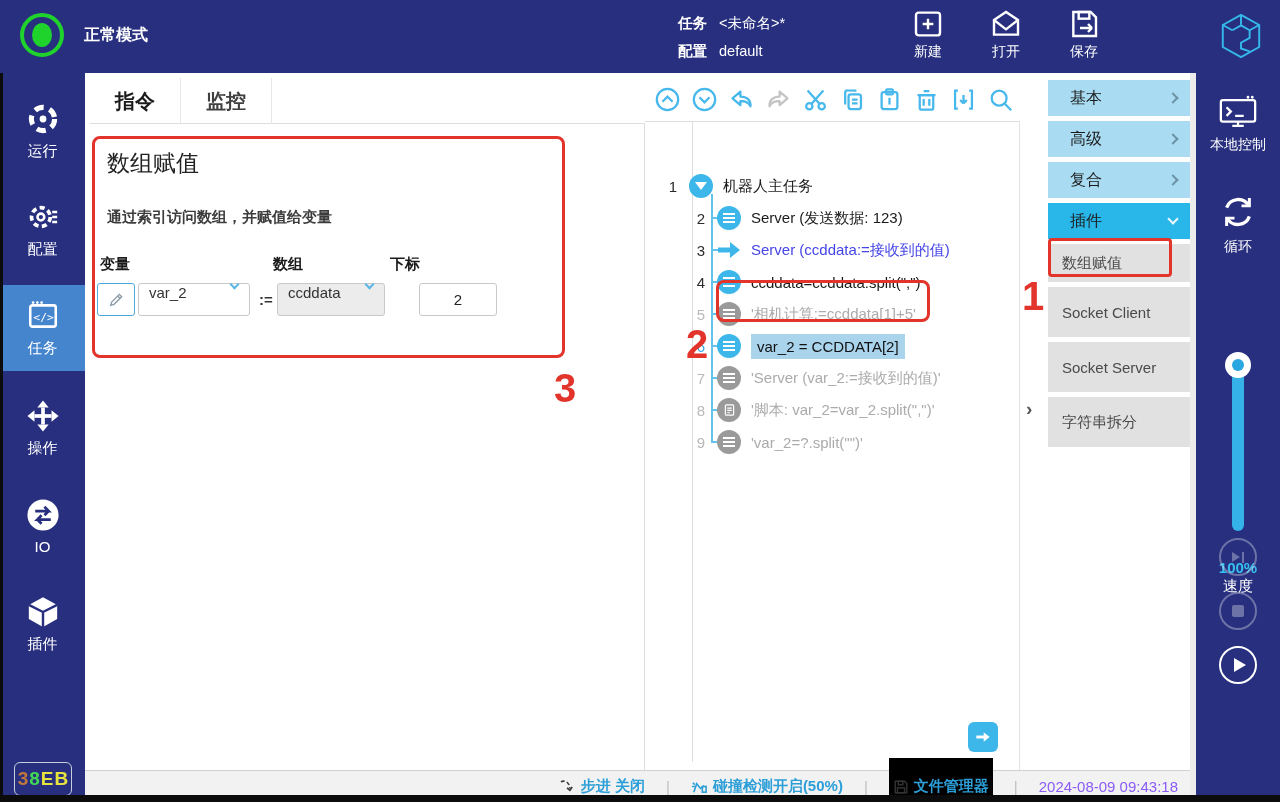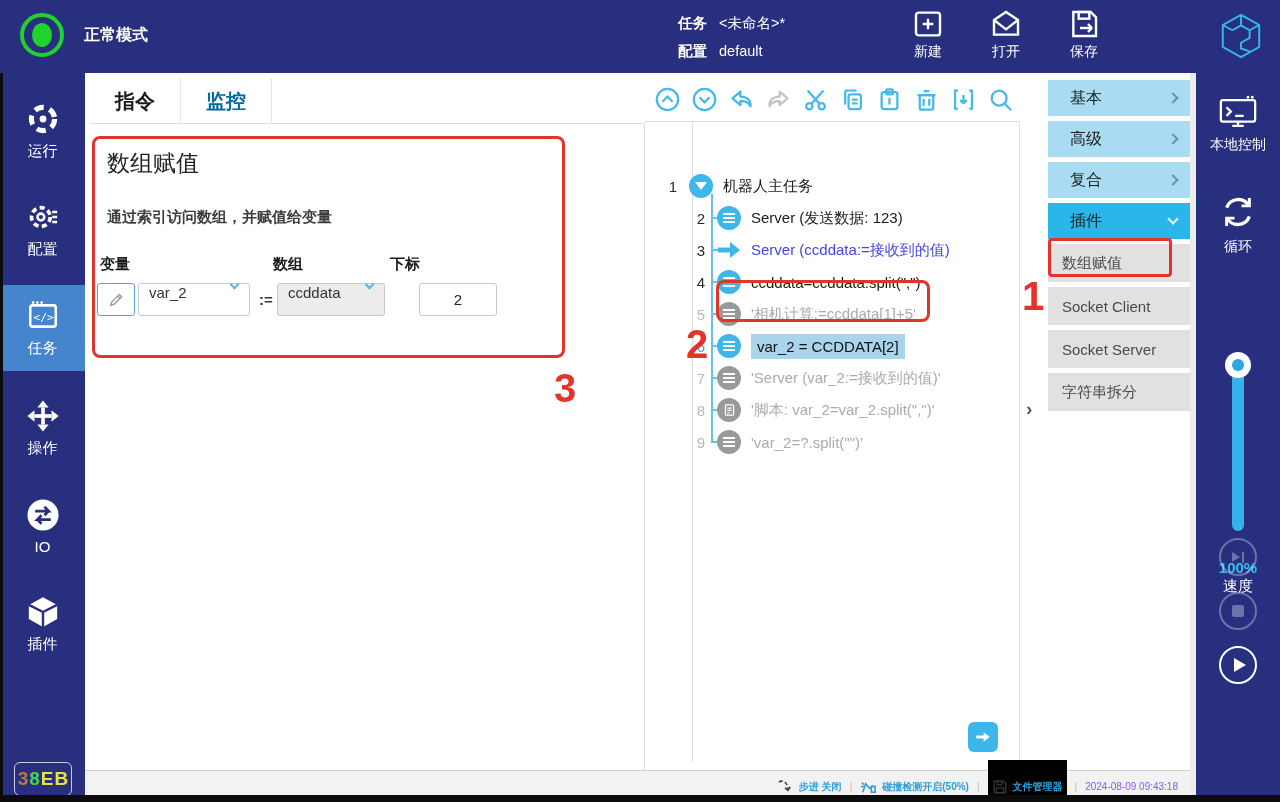--- a/index.html
+++ b/index.html
@@ -34,21 +34,21 @@
   .badge { position:absolute; left:14px; top:689px; width:58px; height:34px; border:1px solid #c8cede;
     border-radius:6px; display:flex; align-items:center; justify-content:center; gap:1px;
     font-size:19px; font-weight:bold; }
 
   
   .tabbar { position:absolute; left:90px; top:78px; width:555px; height:46px; border-bottom:1px solid #ddd;
     display:flex; background:#fff; }
   .tab { width:91px; height:46px; display:flex; align-items:center; justify-content:center;
     font-size:20px; font-weight:bold; border-right:1px solid #e6e6e6; cursor:pointer; }
   .tab.active { color:#1a1a1a; }
-  .tab.inactive { color:#0369a1; }
+  .tab.inactive { color:#404040; }
   .form-panel { position:absolute; left:90px; top:124px; width:555px; height:646px;
     border-right:1px solid #ddd; background:#fff; }
   .form-title { position:absolute; left:107px; top:148px; font-size:23px; color:#222; }
   .form-desc { position:absolute; left:107px; top:208px; font-size:15px; color:#3c3c3c;font-weight:bold; }
   .flabel { position:absolute; top:255px; font-size:15px; font-weight:bold; color:#1a1a1a; }
   .pencil-btn { position:absolute; left:97px; top:283px; width:38px; height:33px; background:#fff;
     border:1px solid #4fa8dc; border-radius:3px; display:flex; align-items:center; justify-content:center; cursor:pointer; }
   .dd { position:absolute; top:283px; height:33px; border:1px solid #c9c9c9; border-radius:3px;
     display:flex; align-items:flex-start; font-size:15px; color:#333; cursor:pointer; }
   .dd .val { flex:1; padding-left:10px; }
@@ -96,21 +96,21 @@
 
   
   .palette { position:absolute; left:1048px; top:80px; width:142px; }
   .pcat { height:36px; margin-bottom:5px; background:#a9dcf2; display:flex; align-items:center;
     padding:0 13px 0 22px; font-size:16px; color:#1c1c1c; cursor:pointer; }
   .pcat.active { background:#29b7ea; }
   .pcat .cap { flex:1; }
   .pchev { width:8px; height:8px; border-right:2px solid #6d93a5; border-bottom:2px solid #6d93a5;
     transform:rotate(-45deg); }
   .pchev.down { transform:rotate(45deg); border-color:#eaf7fd; margin-top:-4px; }
-  .pitem { height:38px; margin-bottom:5px; background:#e1e1e1; display:flex; align-items:center;
+  .pitem { height:50px; margin-bottom:5px; background:#e1e1e1; display:flex; align-items:center;
     padding-left:14px; font-size:15px; color:#4a4a4a; cursor:pointer; }
   .pitem.first { height:38px; }
 
   
   .gap-r { position:absolute; left:1190px; top:73px; width:6px; height:722px; background:#ececec; }
   .rightbar { position:absolute; left:1196px; top:73px; width:84px; height:722px; background:#272f7e; }
   .ritem { position:absolute; left:0; width:84px; display:flex; flex-direction:column; align-items:center;
     gap:5px; color:#fff; cursor:pointer; }
   .ritem .cap { font-size:14px; }
   .slider-track { position:absolute; left:36px; top:292px; width:12px; height:166px; background:#35b2e8;
@@ -128,21 +128,21 @@
     border-left:12px solid #fff; margin-left:3px; }
   .pb-stop { width:12px; height:12px; background:#fff; border-radius:2px; }
   .pb-skip { display:flex; align-items:center; gap:2px; }
   .pb-skip .t { width:0; height:0; border-top:5px solid transparent; border-bottom:5px solid transparent;
     border-left:8px solid #fff; }
   .pb-skip .b { width:2.5px; height:11px; background:#fff; }
 
   
   .statusbar { position:absolute; left:85px; top:770px; width:1105px; height:32px; background:#f2f2f2;
     border-top:1px solid #d0d0d0; display:flex; align-items:center; justify-content:flex-end;
-    gap:8px; padding-right:12px; font-size:10px; }
+    gap:21px; padding-right:12px; font-size:15px; }
   .sb-item { display:flex; align-items:center; gap:5px; color:#2d9fd8; font-weight:bold; cursor:pointer; }
   .sb-item.hl { background:#000000; padding:19px 4px; }
   .sb-sep { color:#c0c0c0; font-weight:normal; }
   .sb-time { color:#8b5cf6; font-weight:normal; }
 
   
   .anno { position:absolute; pointer-events:none; z-index:50; }
   .redbox { border:3px solid #e2342a; border-radius:8px; }
   .rednum { color:#e2342a; font-size:40px; font-weight:bold; line-height:1; }
 </style>

